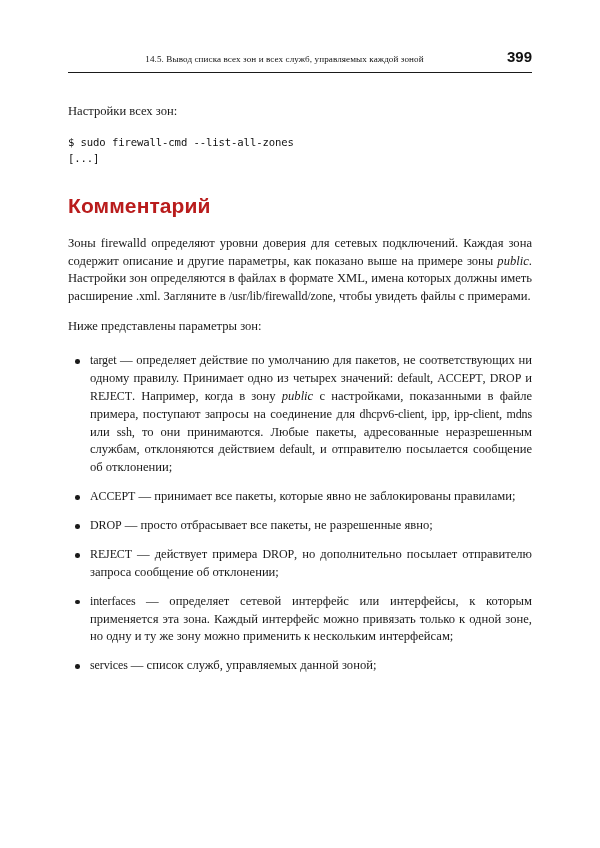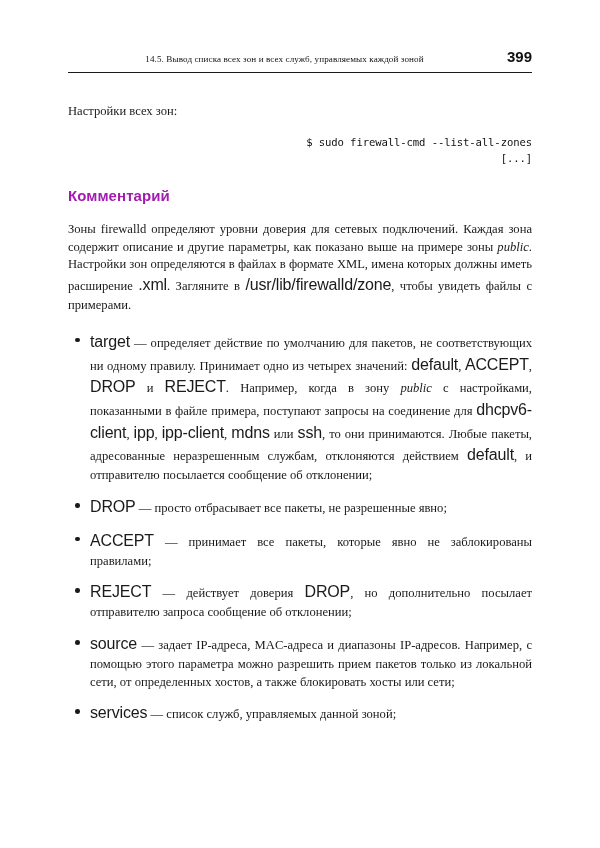--- a/index.html
+++ b/index.html
@@ -65,35 +65,34 @@
   }
   p.lead {
     margin-bottom: 14px;
   }
 
   
   .codeblock {
     font-family: "DejaVu Sans Mono", monospace;
     font-size: 10.6px;
     line-height: 1.5;
-    margin: 0 0 20px 0;
+    margin: 0 0 27px 0;
     white-space: pre;
     color: #111;
     letter-spacing: -0.01em;
-    text-align: right;
   }
 
   
   h2.h-section {
     font-family: "Liberation Sans", sans-serif;
     font-weight: bold;
-    font-size: 15px;
+    font-size: 21px;
     margin: 0 0 17px 0;
     letter-spacing: 0.005em;
-    color: #a21caf;
+    color: #b91c1c;
   }
 
   
   ul.bullets {
     list-style: none;
     margin: 16px 0 0 0;
     padding: 0;
   }
   ul.bullets > li {
     position: relative;
@@ -107,22 +106,22 @@
     content: "";
     position: absolute;
     left: 7px;
     top: 7px;
     width: 4.6px;
     height: 4.6px;
     background: #1a1a1a;
     border-radius: 50%;
   }
   code, .mono {
-    font-family: Liberation Sans, sans-serif;
-    font-size: 16px;
+    font-family: Liberation Serif, serif;
+    font-size: 12px;
     letter-spacing: -0.01em;
   }
   i, .ital {
   }
 </style>
 </head>
 <body>
 
 <div class="page">
   <div class="content">
@@ -135,34 +134,35 @@
 
     <p class="para lead">Настройки всех зон:</p>
 
     <pre class="codeblock">$ sudo firewall-cmd --list-all-zones
 [...]</pre>
 
     <h2 class="h-section">Комментарий</h2>
 
     <p class="para"><span>Зоны firewalld определяют уровни доверия для сетевых подключений. Каждая зона содержит описание и другие параметры, как показано выше на примере зоны </span><i>public</i><span>. Настройки зон определяются в файлах в формате XML, имена которых должны иметь расширение </span><code>.xml</code><span>. Загляните в </span><code>/usr/lib/firewalld/zone</code><span>, чтобы увидеть файлы с примерами.</span></p>
 
+    <p class="para">Ниже представлены параметры зон:</p>
 
     <ul class="bullets">
 
       <li><code>target</code><span> — определяет действие по умолчанию для пакетов, не соответствующих ни одному правилу. Принимает одно из четырех значений: </span><code>default</code><span>, </span><code>ACCEPT</code><span>, </span><code>DROP</code><span> и </span><code>REJECT</code><span>. Например, когда в зону </span><i>public</i><span> с настройками, показанными в файле примера, поступают запросы на соединение для </span><code>dhcpv6-client</code><span>, </span><code>ipp</code><span>, </span><code>ipp-client</code><span>, </span><code>mdns</code><span> или </span><code>ssh</code><span>, то они принимаются. Любые пакеты, адресованные неразрешенным службам, отклоняются действием </span><code>default</code><span>, и отправителю посылается сообщение об отклонении;</span></li>
 
+      <li><code>ACCEPT</code><span> — принимает все пакеты, которые явно не заблокированы правилами;</span></li>
+
       <li><code>DROP</code><span> — просто отбрасывает все пакеты, не разрешенные явно;</span></li>
 
-      <li><code>ACCEPT</code><span> — принимает все пакеты, которые явно не заблокированы правилами;</span></li>
-
-      <li><code>REJECT</code><span> — действует доверия </span><code>DROP</code><span>, но дополнительно посылает отправителю запроса сообщение об отклонении;</span></li>
+      <li><code>REJECT</code><span> — действует примера </span><code>DROP</code><span>, но дополнительно посылает отправителю запроса сообщение об отклонении;</span></li>
 
 
+      <li><code>interfaces</code><span> — определяет сетевой интерфейс или интерфейсы, к которым применяется эта зона. Каждый интерфейс можно привязать только к одной зоне, но одну и ту же зону можно применить к нескольким интерфейсам;</span></li>
 
-      <li><code>source</code><span> — задает IP-адреса, MAC-адреса и диапазоны IP-адресов. Например, с помощью этого параметра можно разрешить прием пакетов только из локальной сети, от определенных хостов, а также блокировать хосты или сети;</span></li>
 
       <li><code>services</code><span> — список служб, управляемых данной зоной;</span></li>
 
 
     </ul>
 
   </div>
 </div>
 
 </body></html>

